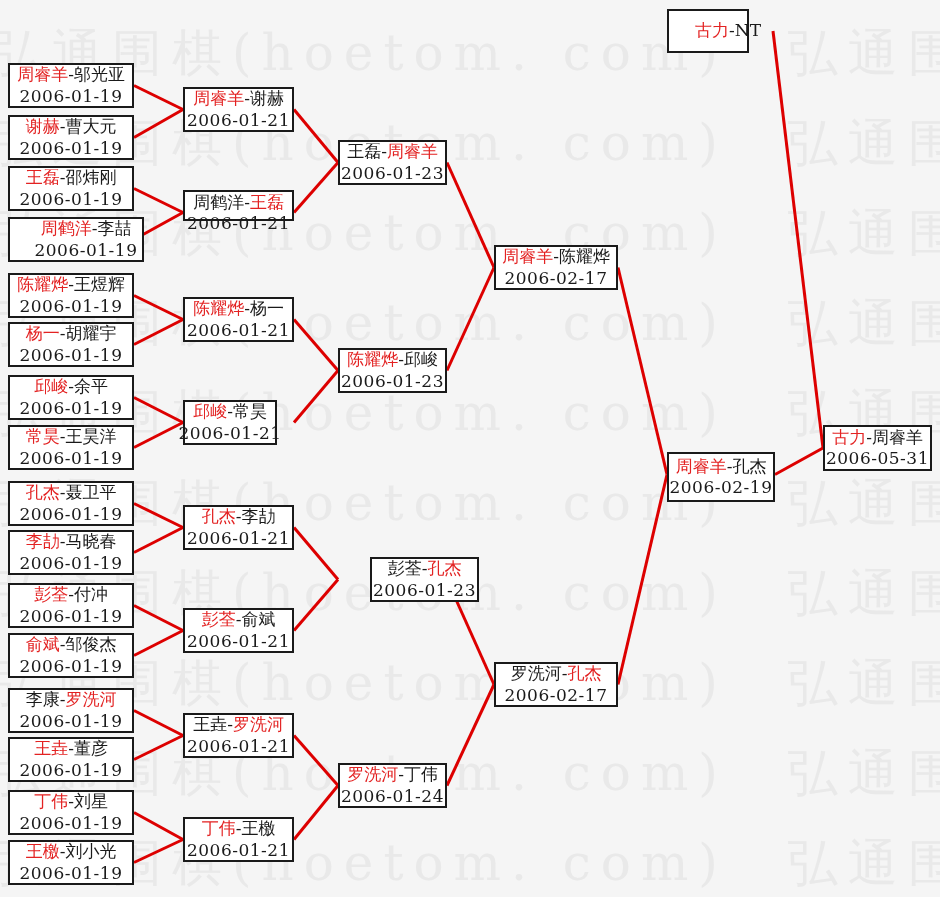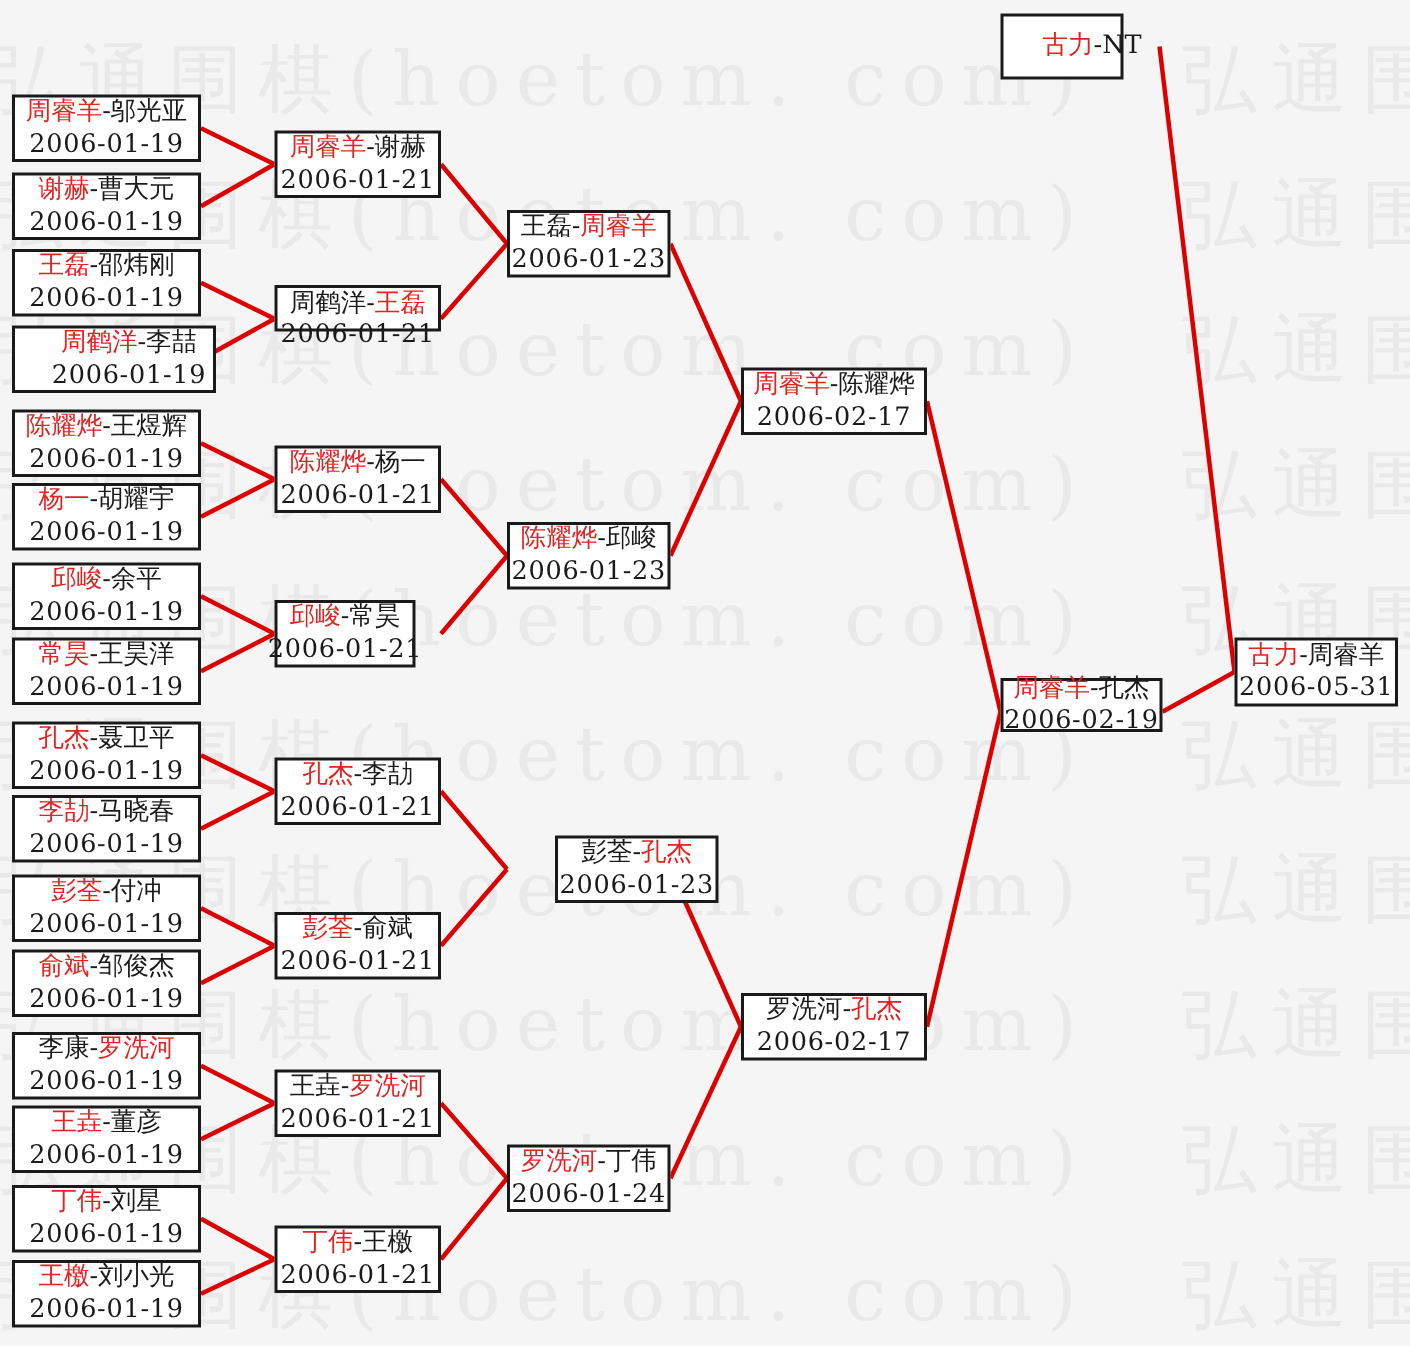--- a/index.html
+++ b/index.html
@@ -191,21 +191,21 @@
         <div class="date">2006-01-24</div>
       </div>
       <div class="match" style="left: 494px; top: 245px; width: 124px; height: 45px;">
         <div class="players"><span class="p win">周睿羊</span><span class="dash">-</span><span class="p">陈耀烨</span></div>
         <div class="date">2006-02-17</div>
       </div>
       <div class="match" style="left: 494px; top: 662px; width: 124px; height: 45px;">
         <div class="players"><span class="p">罗洗河</span><span class="dash">-</span><span class="p win">孔杰</span></div>
         <div class="date">2006-02-17</div>
       </div>
-      <div class="match" style="left: 667px; top: 452px; width: 108px; height: 36px;">
+      <div class="match" style="left: 667px; top: 452px; width: 108px; height: 50px;">
         <div class="players"><span class="p win">周睿羊</span><span class="dash">-</span><span class="p">孔杰</span></div>
         <div class="date">2006-02-19</div>
       </div>
       <div class="match" style="left: 667px; top: 9px; width: 82px; height: 44px; padding-left: 40px;">
         <div class="players"><span class="p win">古力</span><span class="dash">-</span><span class="p">NT</span></div>
       </div>
       <div class="match" style="left: 823px; top: 425px; width: 109px; height: 46px;">
         <div class="players"><span class="p win">古力</span><span class="dash">-</span><span class="p">周睿羊</span></div>
         <div class="date">2006-05-31</div>
       </div>

